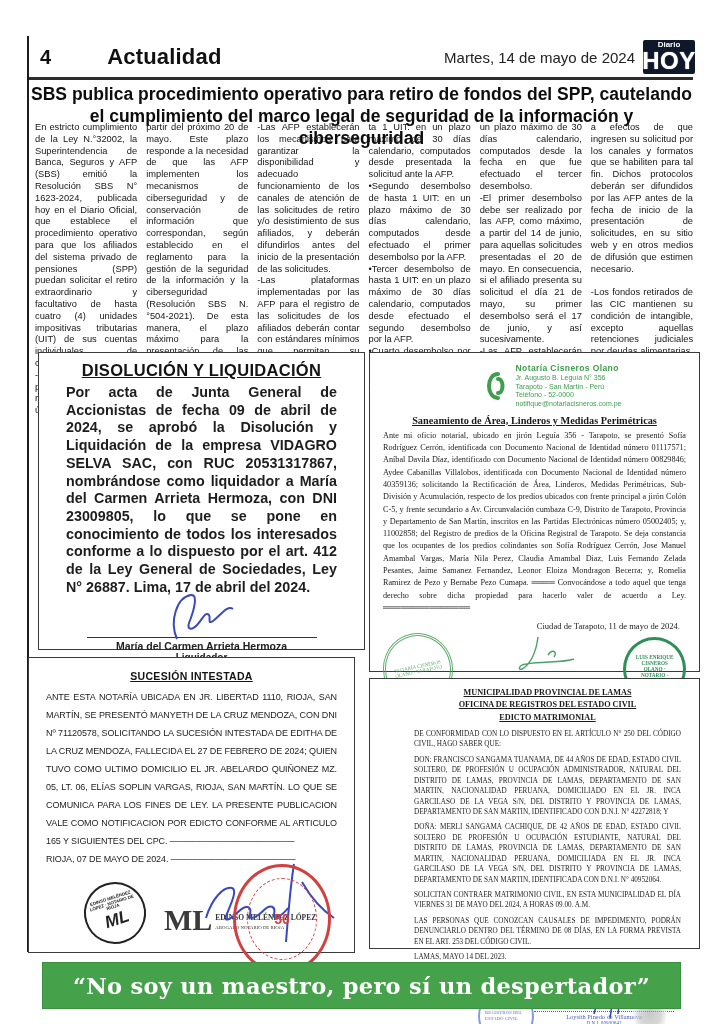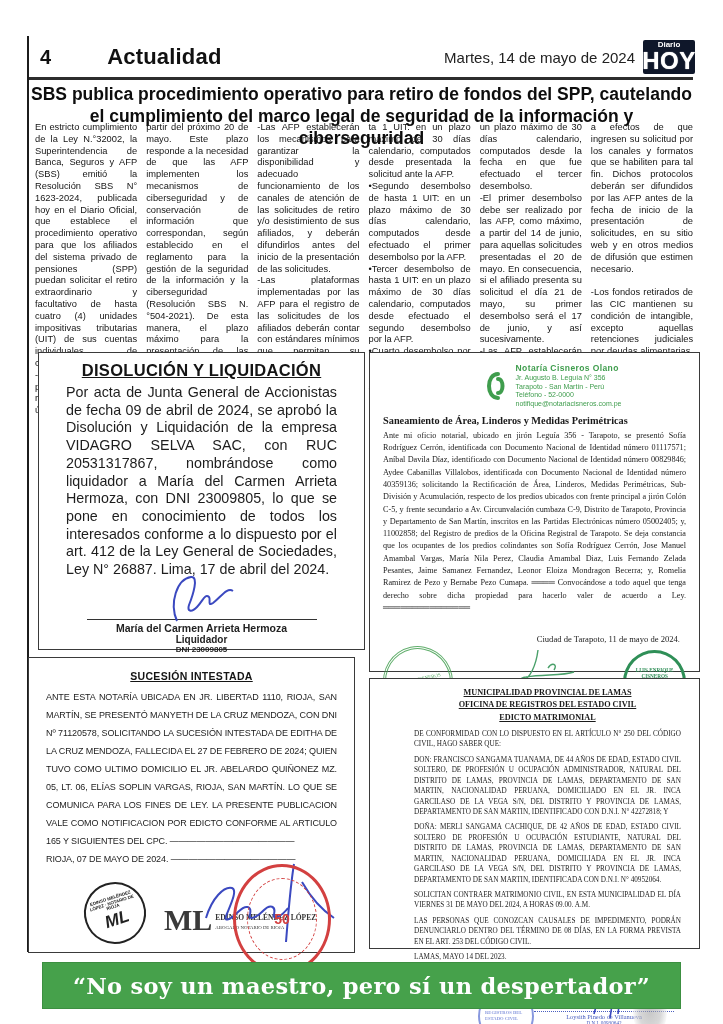--- a/index.html
+++ b/index.html
@@ -24,38 +24,38 @@
   .article{position:absolute;left:35px;top:122px;width:658px;height:228px;
            display:flex;gap:9px;}
   .col{flex:1;font-size:9.3px;line-height:1.27;color:#151515;text-align:justify;
        white-space:pre-line;text-indent:0;}
   
   .box{position:absolute;background:#fff;border:1.5px solid #3a3a3a;box-sizing:border-box;}
   
   .box-disolucion{left:38px;top:352px;width:327px;height:298px;padding:8px 27px;}
   .dis-title{text-align:center;font-size:16.5px;font-weight:bold;color:#141414;
              text-decoration:underline;margin-bottom:4px;letter-spacing:.3px;}
-  .dis-body{font-size:14.3px;font-weight:normal;color:#1d1d1d;text-align:justify;line-height:1.24;}
+  .dis-body{font-size:14.3px;font-weight:bold;color:#1d1d1d;text-align:justify;line-height:1.24;}
   .dis-sign{margin-top:2px;text-align:center;position:relative;}
   .sig-line{width:230px;height:1.5px;background:#333;margin:0 auto 2px auto;}
   .dis-name{font-size:10.5px;font-weight:bold;color:#222;}
   .dis-role{font-size:10px;font-weight:bold;color:#222;}
   .dis-dni{font-size:8px;font-weight:bold;color:#222;}
   .squiggle{display:block;margin:-8px auto -6px auto;}
   
   .box-notaria{left:369px;top:352px;width:331px;height:320px;padding:8px 13px;
                font-family:"Liberation Serif",serif;}
   .not-logo{display:flex;justify-content:center;align-items:center;gap:4px;margin:2px 0 6px 30px;}
   .not-logo-text{color:#3f9d4d;font-size:7px;line-height:1.25;text-align:left;
                  font-family:"Liberation Sans",sans-serif;}
   .not-logo-text .l1{font-weight:bold;font-size:8.5px;letter-spacing:.4px;}
-  .san-title{font-weight:bold;font-size:10.3px;color:#1a1a1a;
-             margin:2px 0 4px 0;}
+  .san-title{text-align:center;font-weight:bold;font-size:10.3px;color:#1a1a1a;
+             text-decoration:underline;margin:2px 0 4px 0;}
   .san-body{font-size:8.2px;color:#222;text-align:justify;line-height:1.5;}
-  .san-date{font-size:8.6px;color:#222;text-align:right;margin:20px 6px 0 0;}
+  .san-date{font-size:8.6px;color:#222;text-align:right;margin:7px 6px 0 0;}
   .not-stamps{display:flex;align-items:center;margin-top:2px;}
   .not-sign{flex:1;text-align:center;}
   .not-sign .sig-line{width:170px;background:#222;}
   .not-name{font-size:10px;font-weight:bold;color:#1a1a1a;}
   .not-role{font-size:9.5px;font-weight:bold;color:#1a1a1a;}
   .seal{border-radius:50%;display:flex;align-items:center;justify-content:center;text-align:center;}
   .seal-green-blob{width:72px;height:72px;border:3px double #45a052;color:#45a052;
                    font-size:5px;line-height:1.1;padding:4px;box-sizing:border-box;
                    transform:rotate(-12deg);opacity:.85;}
   .seal-green-ring{width:64px;height:64px;border:3px solid #2f8f57;color:#2f8f57;

